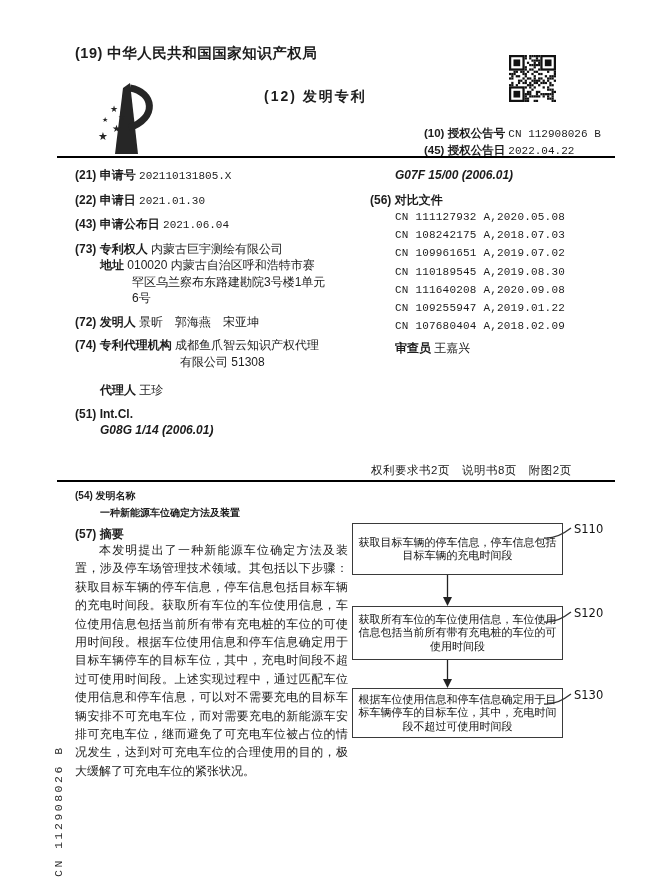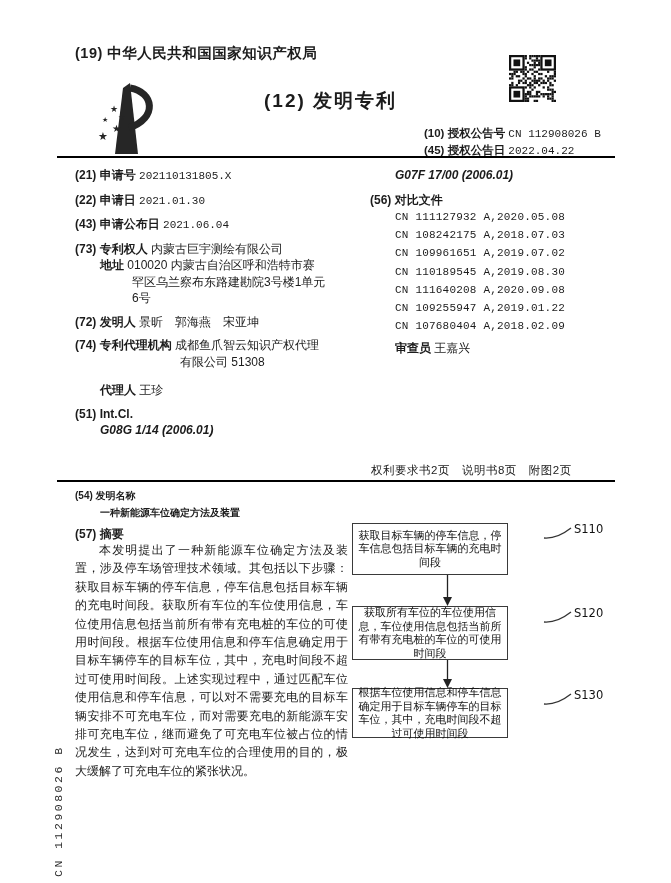--- a/index.html
+++ b/index.html
@@ -3,21 +3,21 @@
 <meta charset="utf-8">
 <style>
   * { margin:0; padding:0; box-sizing:border-box; }
   html,body { background:#ffffff; }
   .page {
     position:relative; width:671px; height:883px; background:#ffffff;
     font-family:"Liberation Sans", sans-serif; color:#1c1c1c; overflow:hidden;
   }
   .abs { position:absolute; }
   .office { left:75px; top:44px; font-size:14.5px; font-weight:bold; letter-spacing:0.5px; }
-  .doctype { left:264px; top:88px; font-size:19px; font-weight:bold; letter-spacing:2px; }
+  .doctype { left:264px; top:88px; font-size:14px; font-weight:bold; letter-spacing:2px; }
   .logo { left:92px; top:80px; }
   .qr { left:509px; top:55px; }
   .grant-no  { left:424px; top:126px; font-size:11.5px; }
   .grant-date{ left:424px; top:143px; font-size:11.5px; }
   .blabel { font-weight:bold; }
   .mono { font-family:"Liberation Mono", monospace; font-size:11px; }
   .rule { left:57px; width:558px; height:2px; background:#000; }
   .rule1 { top:156px; } .rule2 { top:480px; }
 
   .col-left  { left:75px; top:167px; width:280px; font-size:12px; line-height:16.5px; }
@@ -37,21 +37,21 @@
   .sec54 { left:75px; top:487px; font-size:10px; line-height:17px; }
   .sec54 .title { padding-left:25px; font-weight:bold; }
   .abstract-label { left:75px; top:526px; font-size:12px; font-weight:bold; }
   .abstract {
     left:75px; top:541px; width:273px; font-size:12px; line-height:18.4px;
     text-align:justify; text-indent:2em; font-family:"Liberation Serif", serif;
   }
 
   .flow { left:348px; top:518px; width:320px; height:250px; }
   .fbox {
-    position:absolute; left:4px; width:156px; border:1.3px solid #3a3a3a;
+    position:absolute; left:4px; width:211px; border:1.3px solid #3a3a3a;
     font-size:11px; line-height:13.5px; text-align:center;
     display:flex; align-items:center; justify-content:center; padding:3px 5px;
     background:#fff; color:#111;
   }
   .fb1 { top:5px;  height:52px; }
   .fb2 { top:88px; height:54px; }
   .fb3 { top:170px;height:50px; }
   .ftag { position:absolute; left:226px; font-size:11.5px; font-family:"DejaVu Sans", sans-serif; color:#111; }
   .ft1 { top:4px; } .ft2 { top:88px; } .ft3 { top:170px; }
   .fcon { position:absolute; left:195px; width:30px; height:15px; }
@@ -289,21 +289,21 @@
         <span>王珍</span>
       </div>
     </div>
     <div class="entry">
       <div class="blabel">(51) Int.Cl.</div>
       <div class="sub1 intcl-code">G08G 1/14 (2006.01)</div>
     </div>
   </div>
 
   <div class="abs col-right">
-    <div class="entry sub1 intcl-code" style="margin-bottom:8px;">G07F 17/00 (2006.01)</div>
+    <div class="entry sub1 intcl-code" style="margin-bottom:8px;">G07F 15/00 (2006.01)</div>
     <div class="blabel" style="margin-bottom:0;">(56) 对比文件</div>
     <div class="cits">
       <div class="cit">CN 111127932 A,2020.05.08</div>
       <div class="cit">CN 108242175 A,2018.07.03</div>
       <div class="cit">CN 109961651 A,2019.07.02</div>
       <div class="cit">CN 110189545 A,2019.08.30</div>
       <div class="cit">CN 111640208 A,2020.09.08</div>
       <div class="cit">CN 109255947 A,2019.01.22</div>
       <div class="cit">CN 107680404 A,2018.02.09</div>
     </div>

